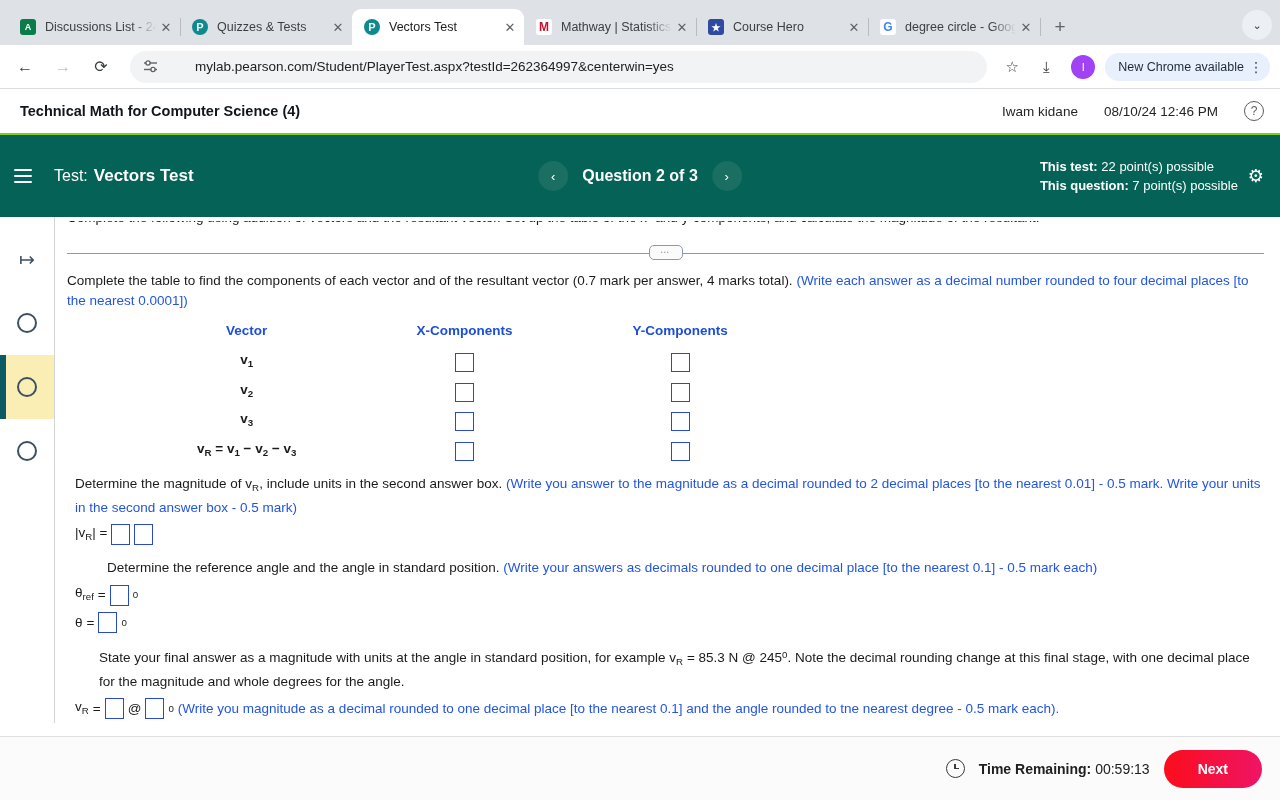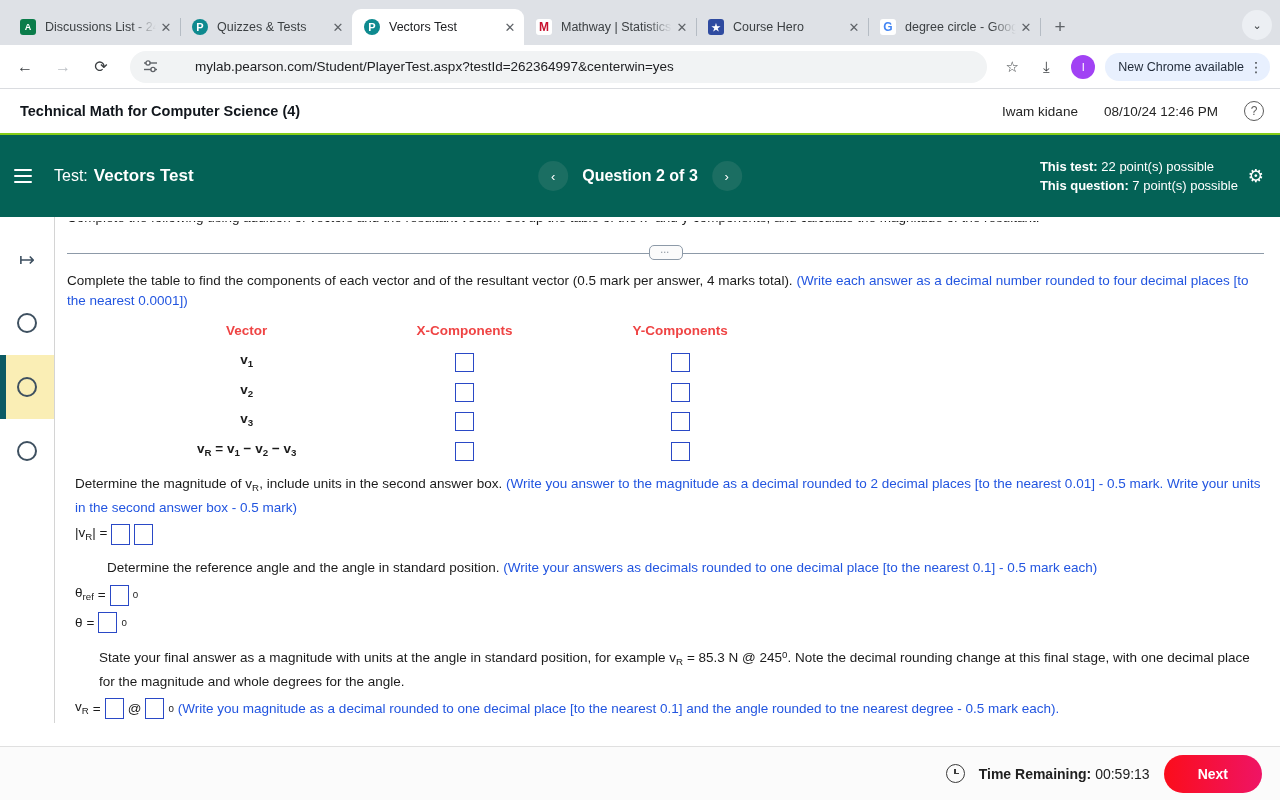--- a/index.html
+++ b/index.html
@@ -366,21 +366,21 @@
   .indent { padding-left: 8px; }
 
   
   .vtable {
     border-collapse: collapse;
     margin: 8px 0 8px 70px;
   }
   .vtable th {
     font-size: 13.5px;
     font-weight: bold;
-    color: #ef4444;
+    color: #1d4ed8;
     padding: 2px 60px 6px 60px;
     text-align: center;
   }
   .vtable td {
     text-align: center;
     padding: 3px 60px;
     font-size: 13.5px;
     font-weight: bold;
   }
   .vtable td.vlabel { font-weight: bold; white-space: nowrap; }
@@ -402,21 +402,21 @@
     margin: 5px 0 2px 0;
     font-size: 13.5px;
   }
   .mathline .lbl { font-weight: normal; }
   .sect { margin-top: 12px; margin-left: 32px; }
 
   
   .bottombar {
     position: absolute;
     left: 0; right: 0; bottom: 0;
-    height: 54px;
+    height: 64px;
     background: #fbfbfb;
     border-top: 1px solid #e0e0e0;
     display: flex;
     align-items: center;
     justify-content: flex-end;
     padding-right: 18px;
     gap: 14px;
   }
   .clock-icon {
     width: 19px; height: 19px;
@@ -584,21 +584,21 @@
       </div>
 
       <div class="splitter">
         <div class="splitter-line"></div>
         <div class="splitter-handle">⋯</div>
       </div>
 
       <div class="qbody">
 
         <div class="para">
-          <span>Complete the table to find the components of each vector and of the resultant vector (0.5 mark per answer, 4 marks total).</span>
+          <span>Complete the table to find the components of each vector and of the resultant vector (0.7 mark per answer, 4 marks total).</span>
           <span class="blue">(Write each answer as a decimal number rounded to four decimal places [to the nearest 0.0001])</span>
         </div>
 
         <table class="vtable">
           <thead>
             <tr>
               <th>Vector</th>
               <th>X-Components</th>
               <th>Y-Components</th>
             </tr>

